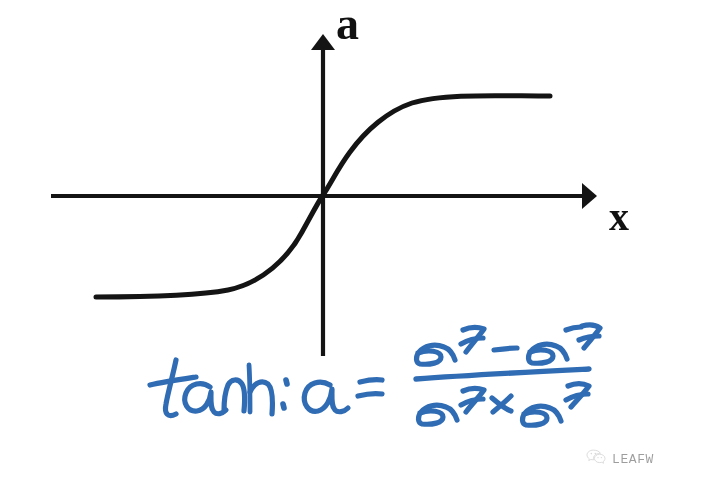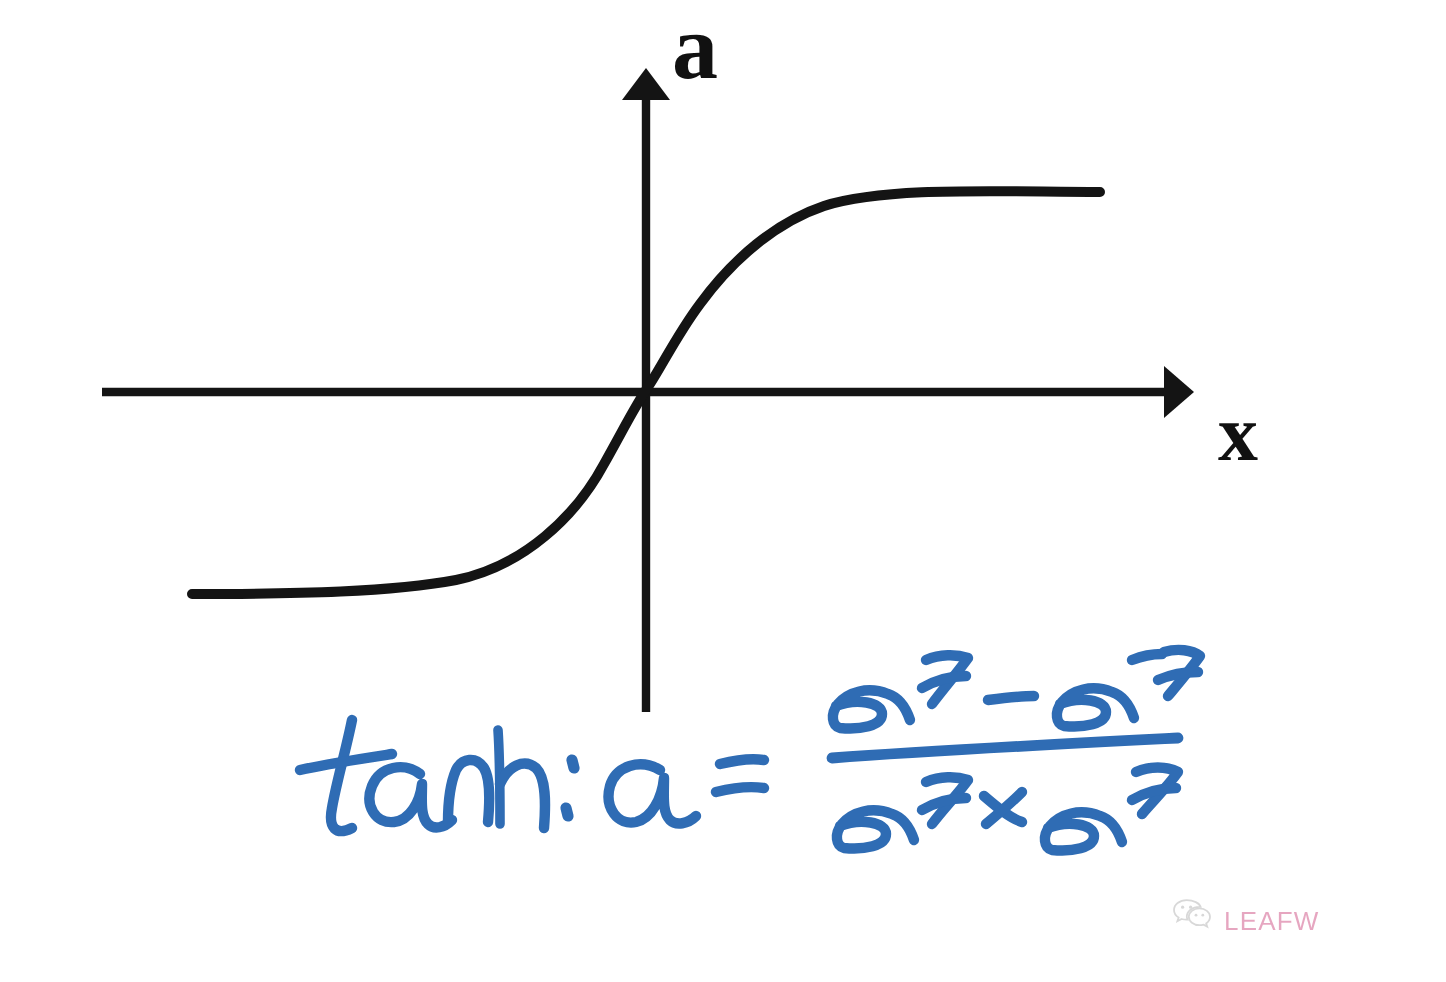--- a/index.html
+++ b/index.html
@@ -45,24 +45,24 @@
   #watermark {
     position: absolute;
     left: 586px;
     top: 449px;
     display: flex;
     align-items: center;
     gap: 6px;
     opacity: 0.38;
   }
   #watermark .wm-text {
-    font-family: Liberation Sans, sans-serif;
+    font-family: Liberation Mono, monospace;
     font-size: 13px;
     letter-spacing: 0.6px;
-    color: #be185d;
+    color: #000000;
   }
   .sr-hidden {
     position: absolute;
     width: 1px;
     height: 1px;
     overflow: hidden;
     clip: rect(0 0 0 0);
     white-space: nowrap;
   }
 </style>

